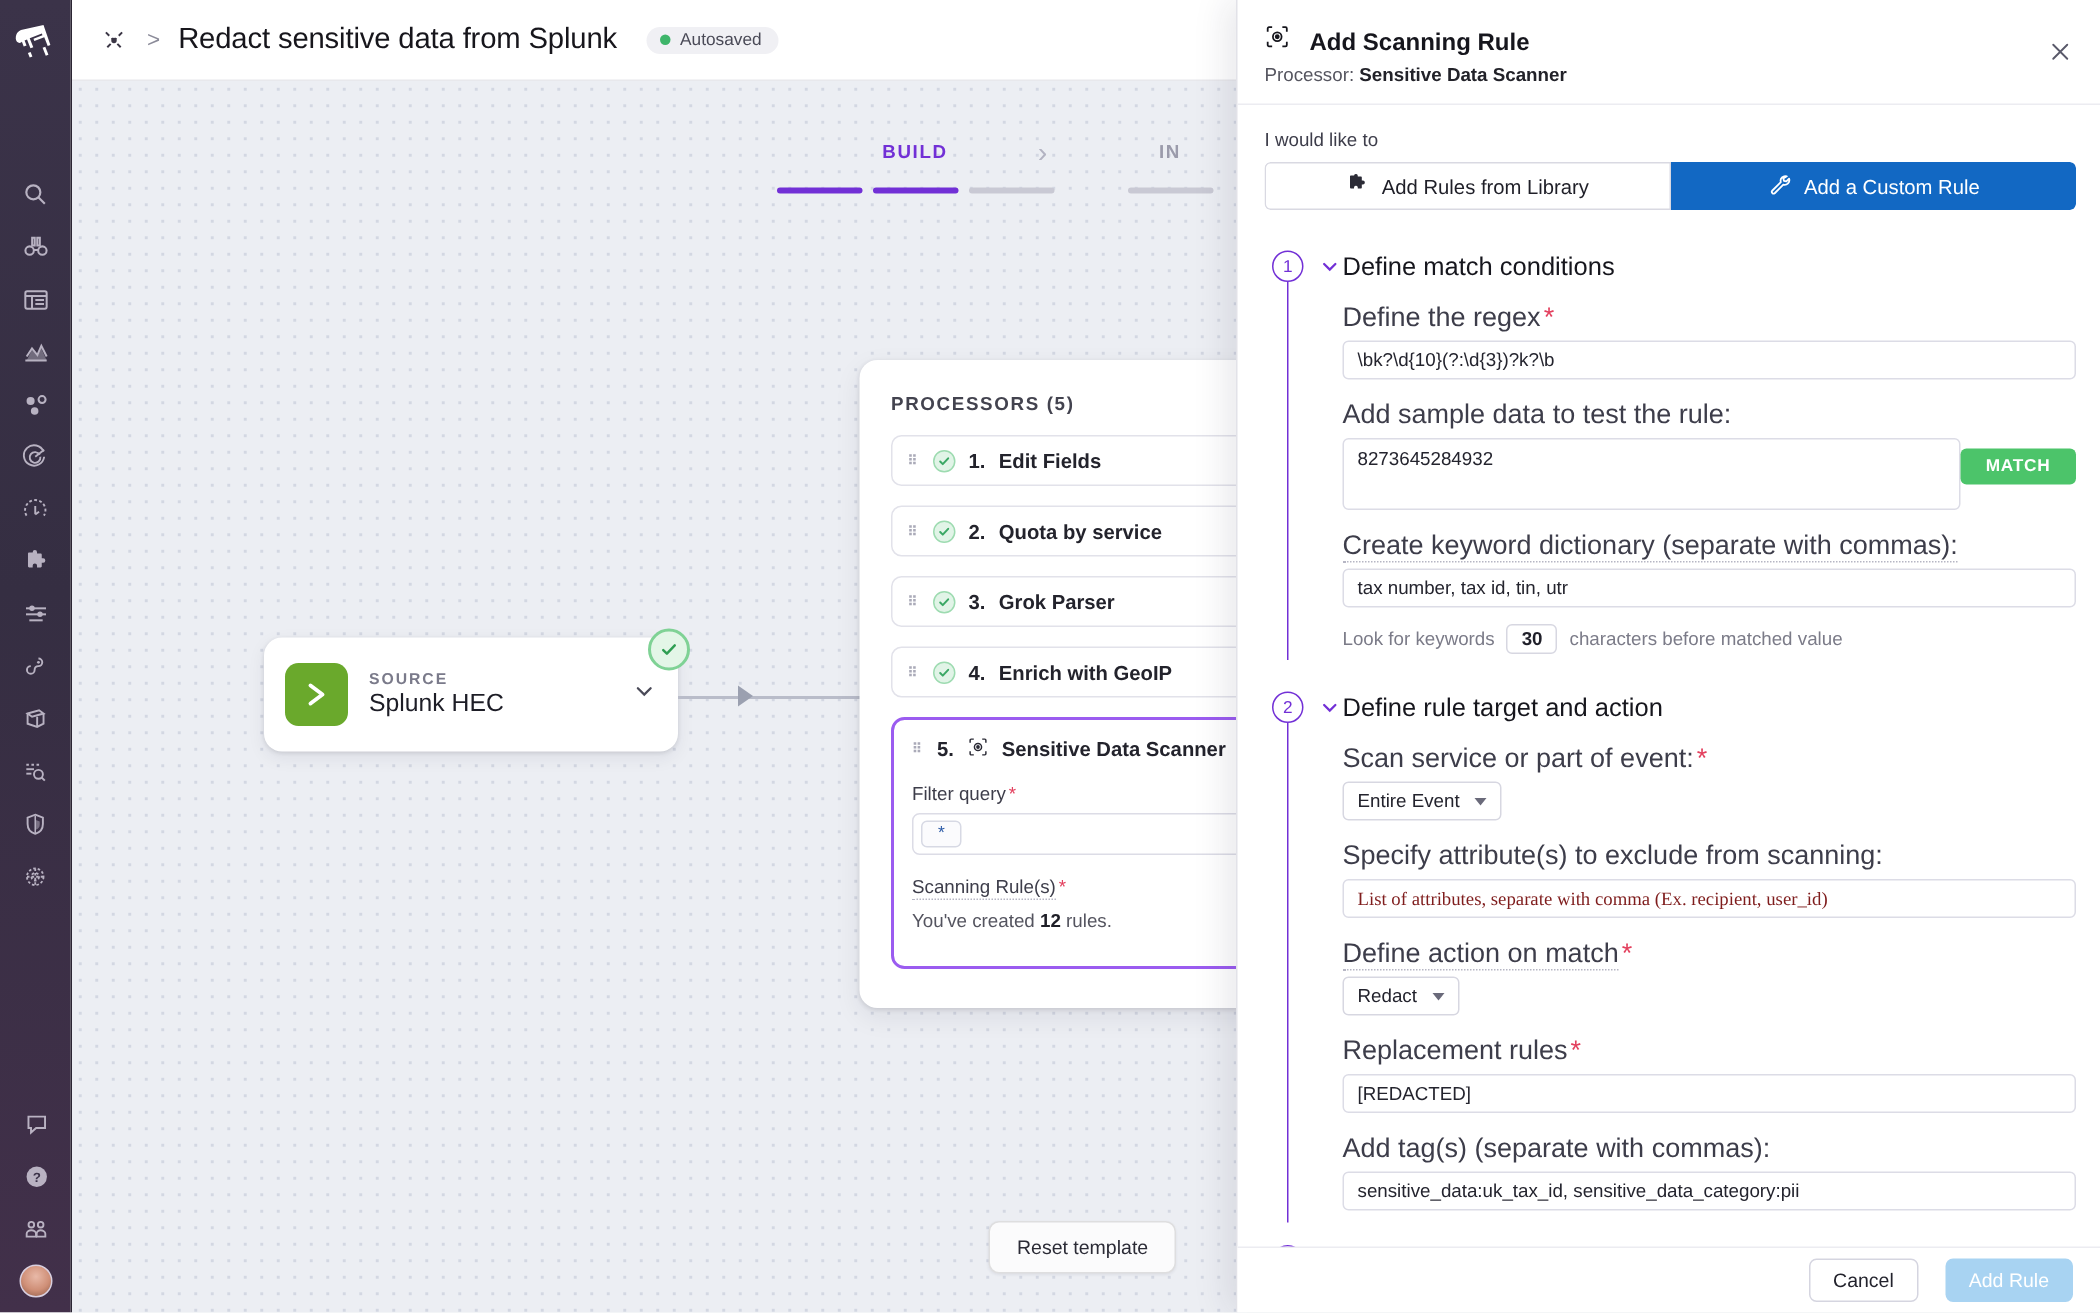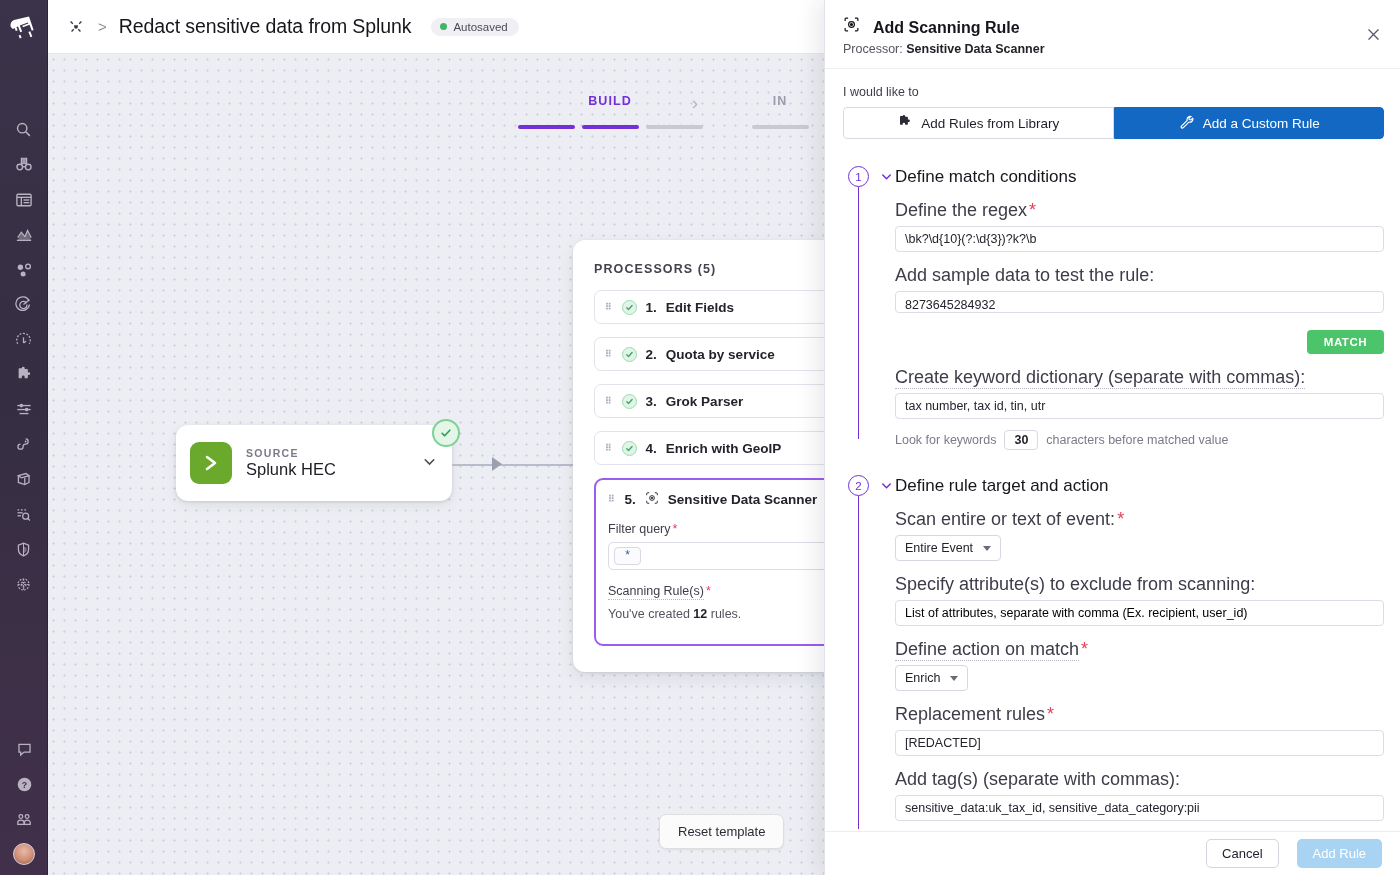--- a/index.html
+++ b/index.html
@@ -176,22 +176,22 @@
   .sec-rail { position:absolute; left:14.5px; top:20px; width:1.6px; background:#7230d6; }
   .sec-chev { position:absolute; left:36px; top:2px; color:#7230d6; }
   .sec-title { font-size:17px; color:#16161d; margin:0 0 6px 0; font-weight:400; }
   .f-label { font-size:18px; color:#3d3d4a; margin:13px 0 5px 0; }
   .inp {
     width:100%; height:26px; border:1px solid #dcdce6; border-radius:4px; background:#fff;
     font-size:12.5px; color:#24242e; padding:0 9px; font-family:"Liberation Sans", sans-serif;
     display:flex; align-items:center;
   }
   .inp.tall { height:48px; align-items:flex-start; padding-top:6px; }
-  .inp.ph { color:#000000; }
-  .sample-row { display:flex; align-items:flex-end; gap:10px;flex-direction:column; }
+  .inp.ph { color:#7f1d1d;font-family:Liberation Serif, serif; }
+  .sample-row { display:flex; align-items:flex-start; gap:0; }
   .sample-row .inp { flex:1; }
   .match-badge {
     background:#4cc46a; color:#fff; font-size:11.5px; font-weight:700; letter-spacing:.5px;
     border-radius:4px; padding:6px 17px; margin-top:7px;
   }
   .kw-row { display:flex; align-items:center; gap:8px; font-size:12.5px; color:#7b7b88; margin-top:11px; }
   .kw-num {
     border:1px solid #d7d7e1; border-radius:4px; background:#fff; color:#1f1f29;
     font-size:12.5px; padding:2px 9px; font-weight:600;
   }
@@ -581,35 +581,35 @@
         <div class="sec-num">2</div>
         <div class="sec-rail" style="height:333px;"></div>
         <div class="sec-chev">
           <svg width="15" height="15" viewBox="0 0 20 20" fill="none" stroke="currentColor" stroke-width="2" stroke-linecap="round">
               <path d="M5 8l5 5 5-5"></path>
             </svg>
         </div>
         <div class="sec-title">Define rule target and action</div>
 
         <div class="f-label">
-          <span>Scan entire or text of event:</span><span class="req">*</span>
+          <span>Scan service or part of event:</span><span class="req">*</span>
         </div>
         <div class="sel">
           <span>Entire Event</span>
           <span class="caret"></span>
         </div>
 
         <div class="f-label">Specify attribute(s) to exclude from scanning:</div>
         <div class="inp ph" style="align-items:center;">List of attributes, separate with comma (Ex. recipient, user_id)</div>
 
         <div class="f-label">
           <span class="dotted">Define action on match</span><span class="req">*</span>
         </div>
         <div class="sel">
-          <span>Enrich</span>
+          <span>Redact</span>
           <span class="caret"></span>
         </div>
 
         <div class="f-label">
           <span>Replacement rules</span><span class="req">*</span>
         </div>
         <div class="inp">[REDACTED]</div>
 
         <div class="f-label">Add tag(s) (separate with commas):</div>
         <div class="inp">sensitive_data:uk_tax_id, sensitive_data_category:pii</div>

